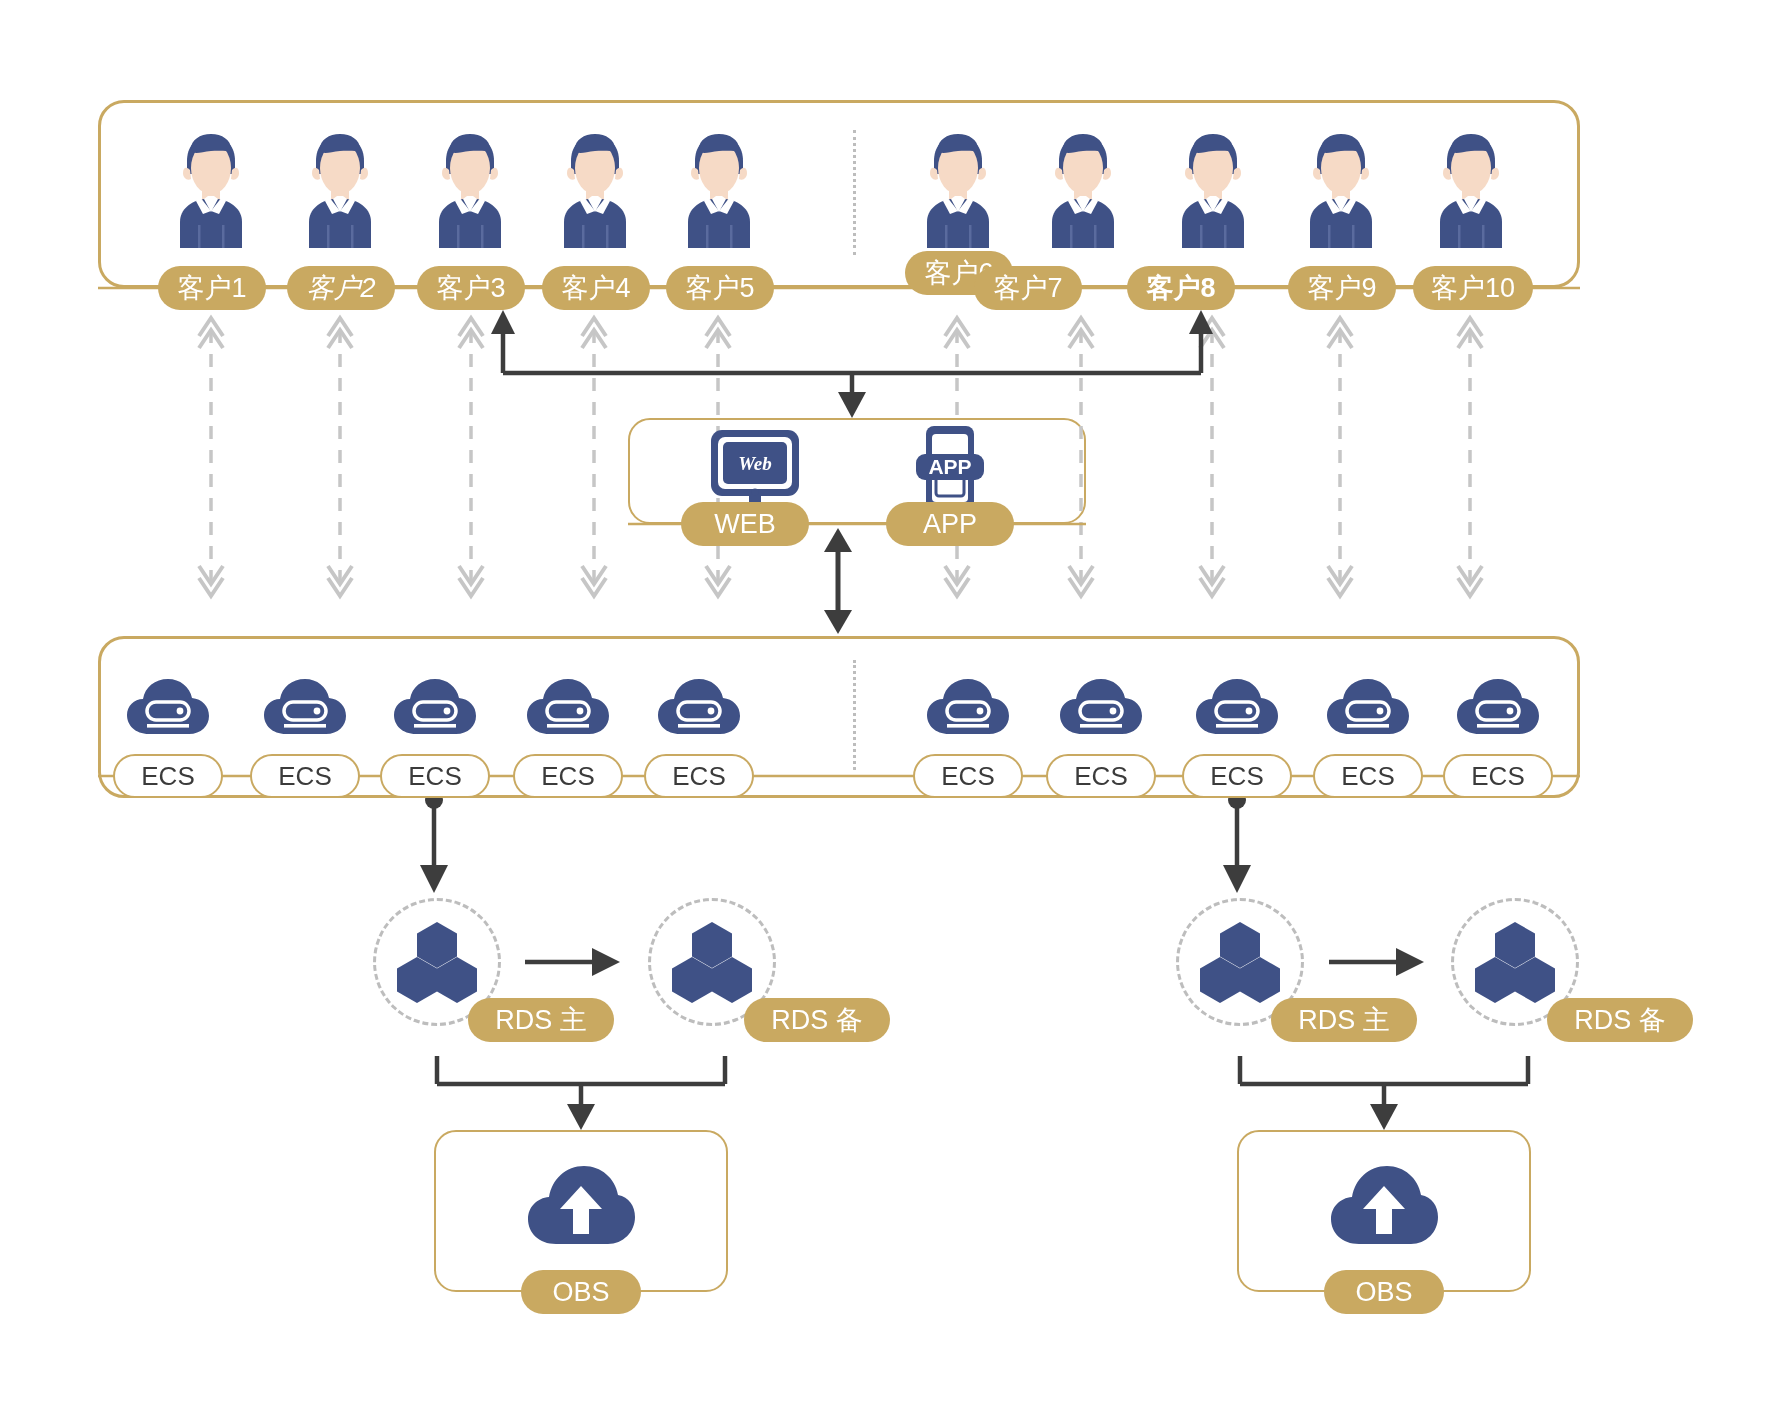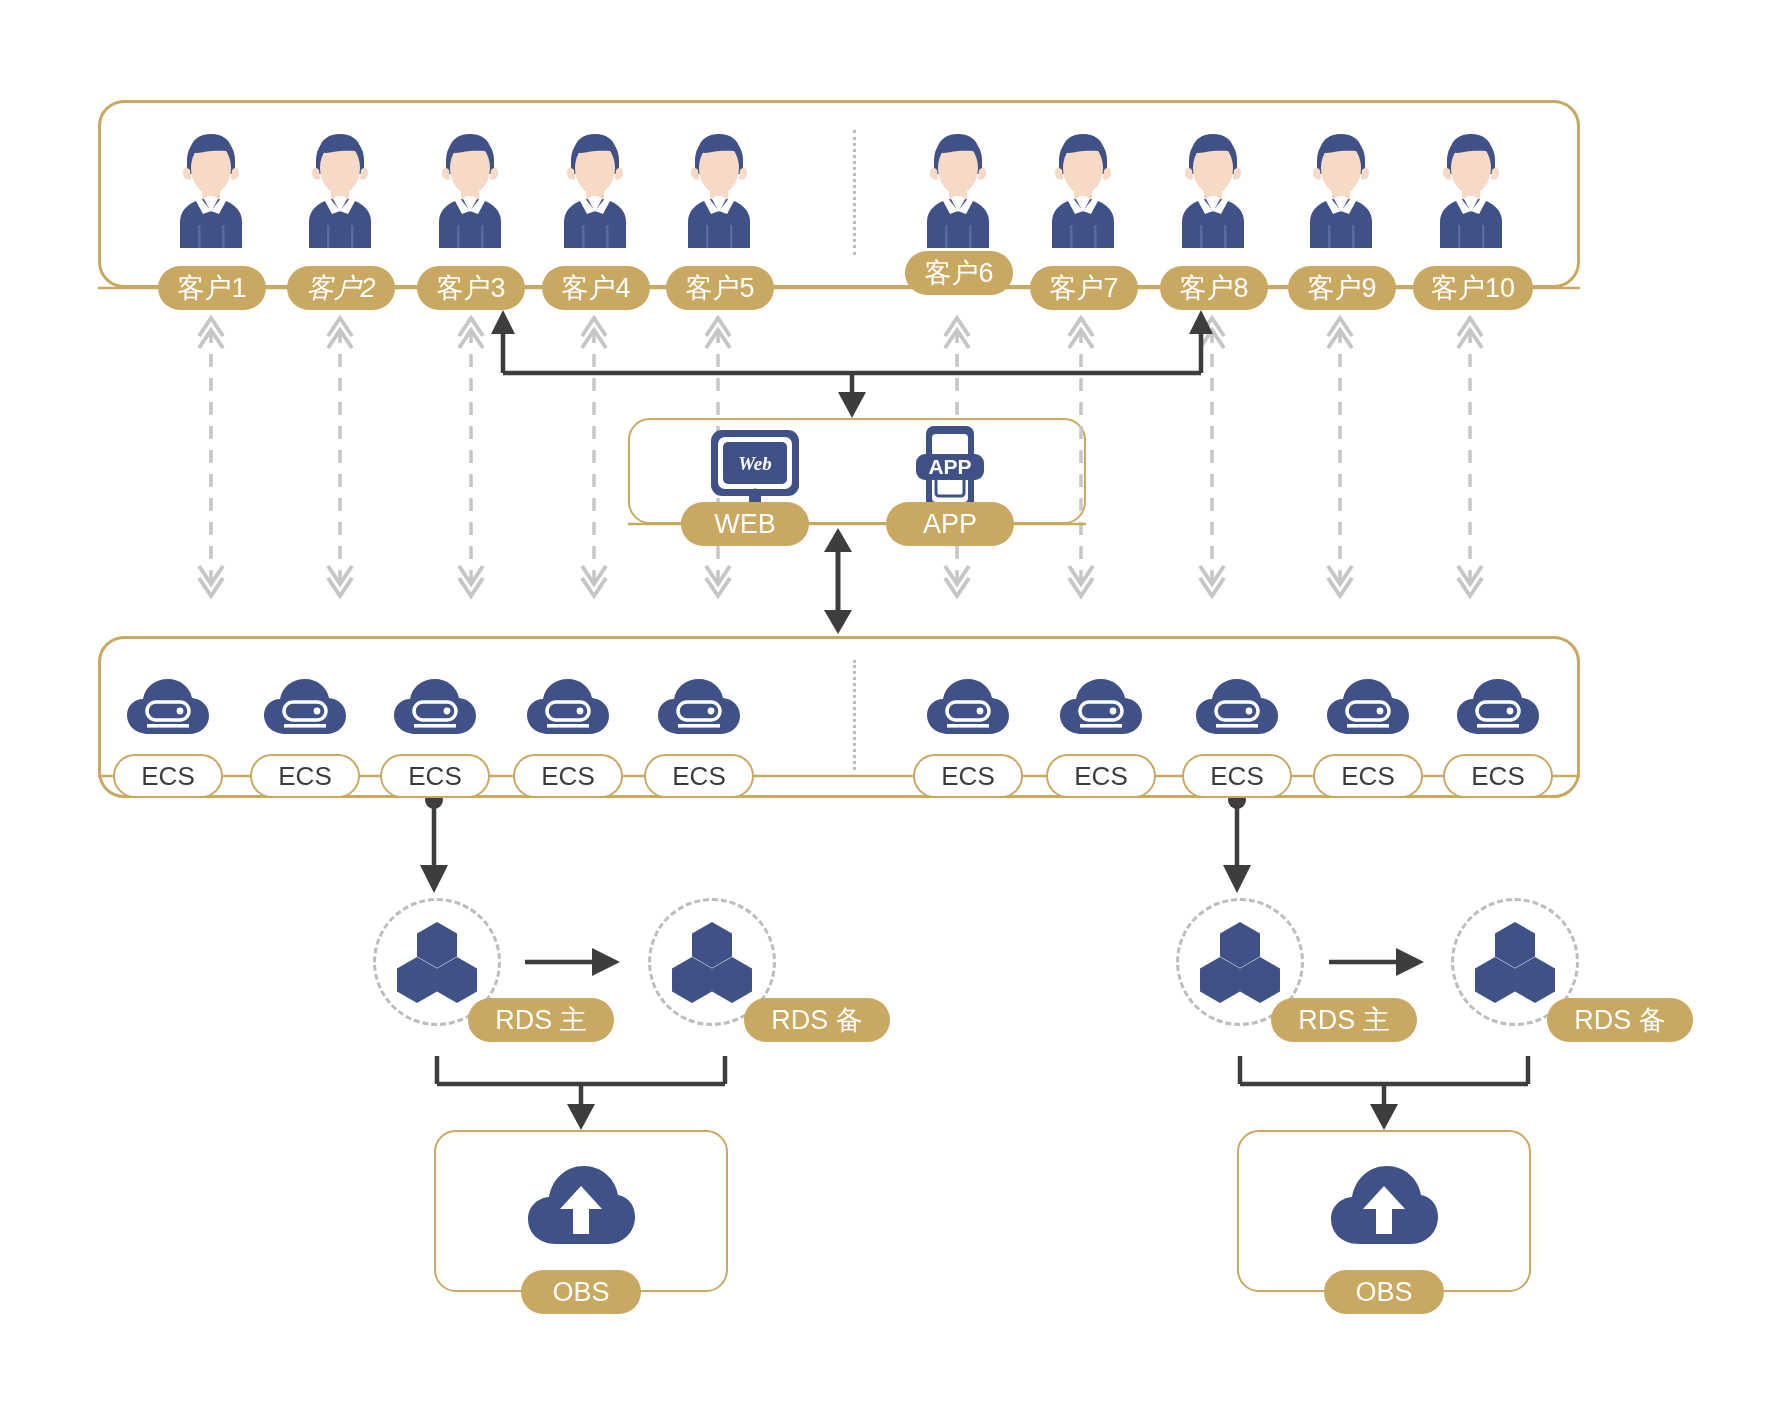--- a/index.html
+++ b/index.html
@@ -422,22 +422,22 @@
     </g>
       </svg>
   </div>
 
   <div class="pill" style="left:158px; top:266px; width:108px;">客户1</div>
   <div class="pill" style="left:287px; top:266px; width:108px;font-style:italic;">客户2</div>
   <div class="pill" style="left:417px; top:266px; width:108px;">客户3</div>
   <div class="pill" style="left:542px; top:266px; width:108px;">客户4</div>
   <div class="pill" style="left:666px; top:266px; width:108px;">客户5</div>
   <div class="pill" style="left:905px; top:251px; width:108px;">客户6</div>
-  <div class="pill" style="left:1030px; top:266px; width:108px;">客户7</div>
-  <div class="pill" style="left:1160px; top:266px; width:108px;">客户8</div>
+  <div class="pill" style="left:974px; top:266px; width:108px;">客户7</div>
+  <div class="pill" style="left:1127px; top:266px; width:108px;font-weight:bold;">客户8</div>
   <div class="pill" style="left:1288px; top:266px; width:108px;">客户9</div>
   <div class="pill" style="left:1413px; top:266px; width:120px;">客户10</div>
 
   <div class="frame-inner" style="left:628px; top:418px; width:458px; height:106px;"></div>
 
   <div class="devicon" style="left:707px; top:428px; width:96px; height:92px;">
     <svg viewBox="0 0 96 92">
       <rect x="4" y="2" width="88" height="66" rx="11" fill="#3f5186"></rect>
       <rect x="11" y="9" width="74" height="52" rx="7" fill="#ffffff"></rect>
       <rect x="16" y="14" width="64" height="42" rx="5" fill="#3f5186"></rect>

